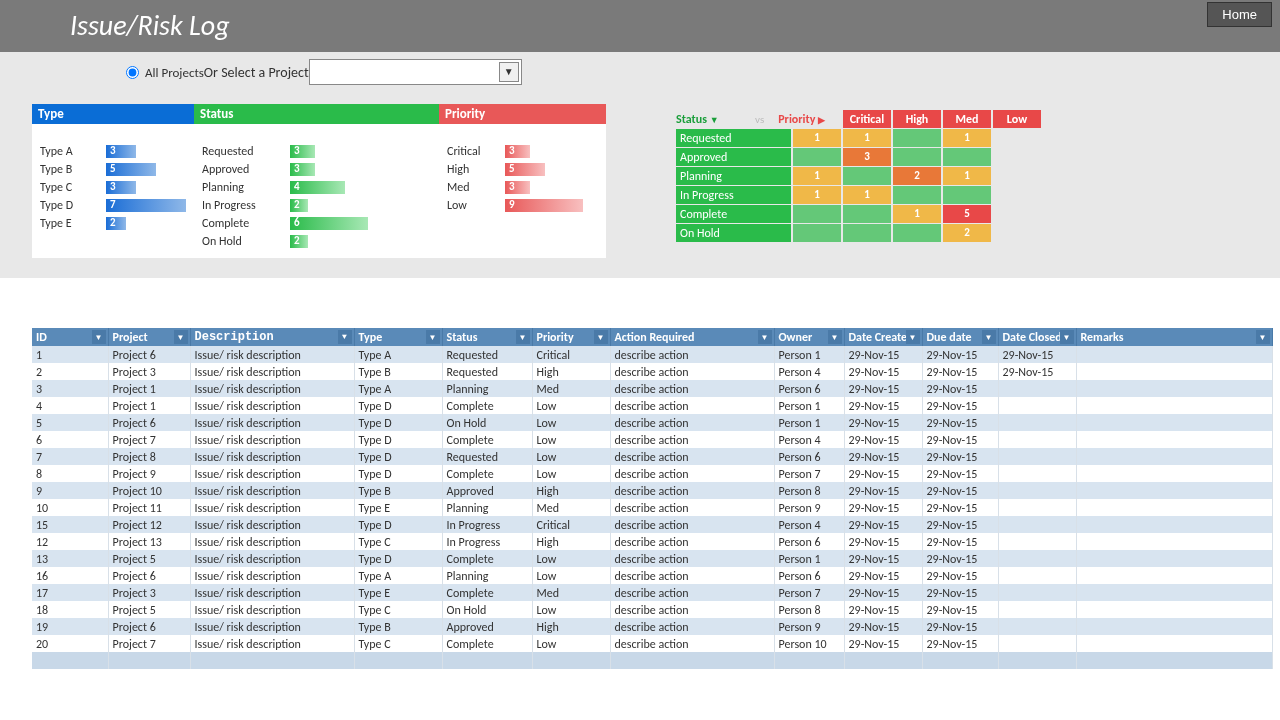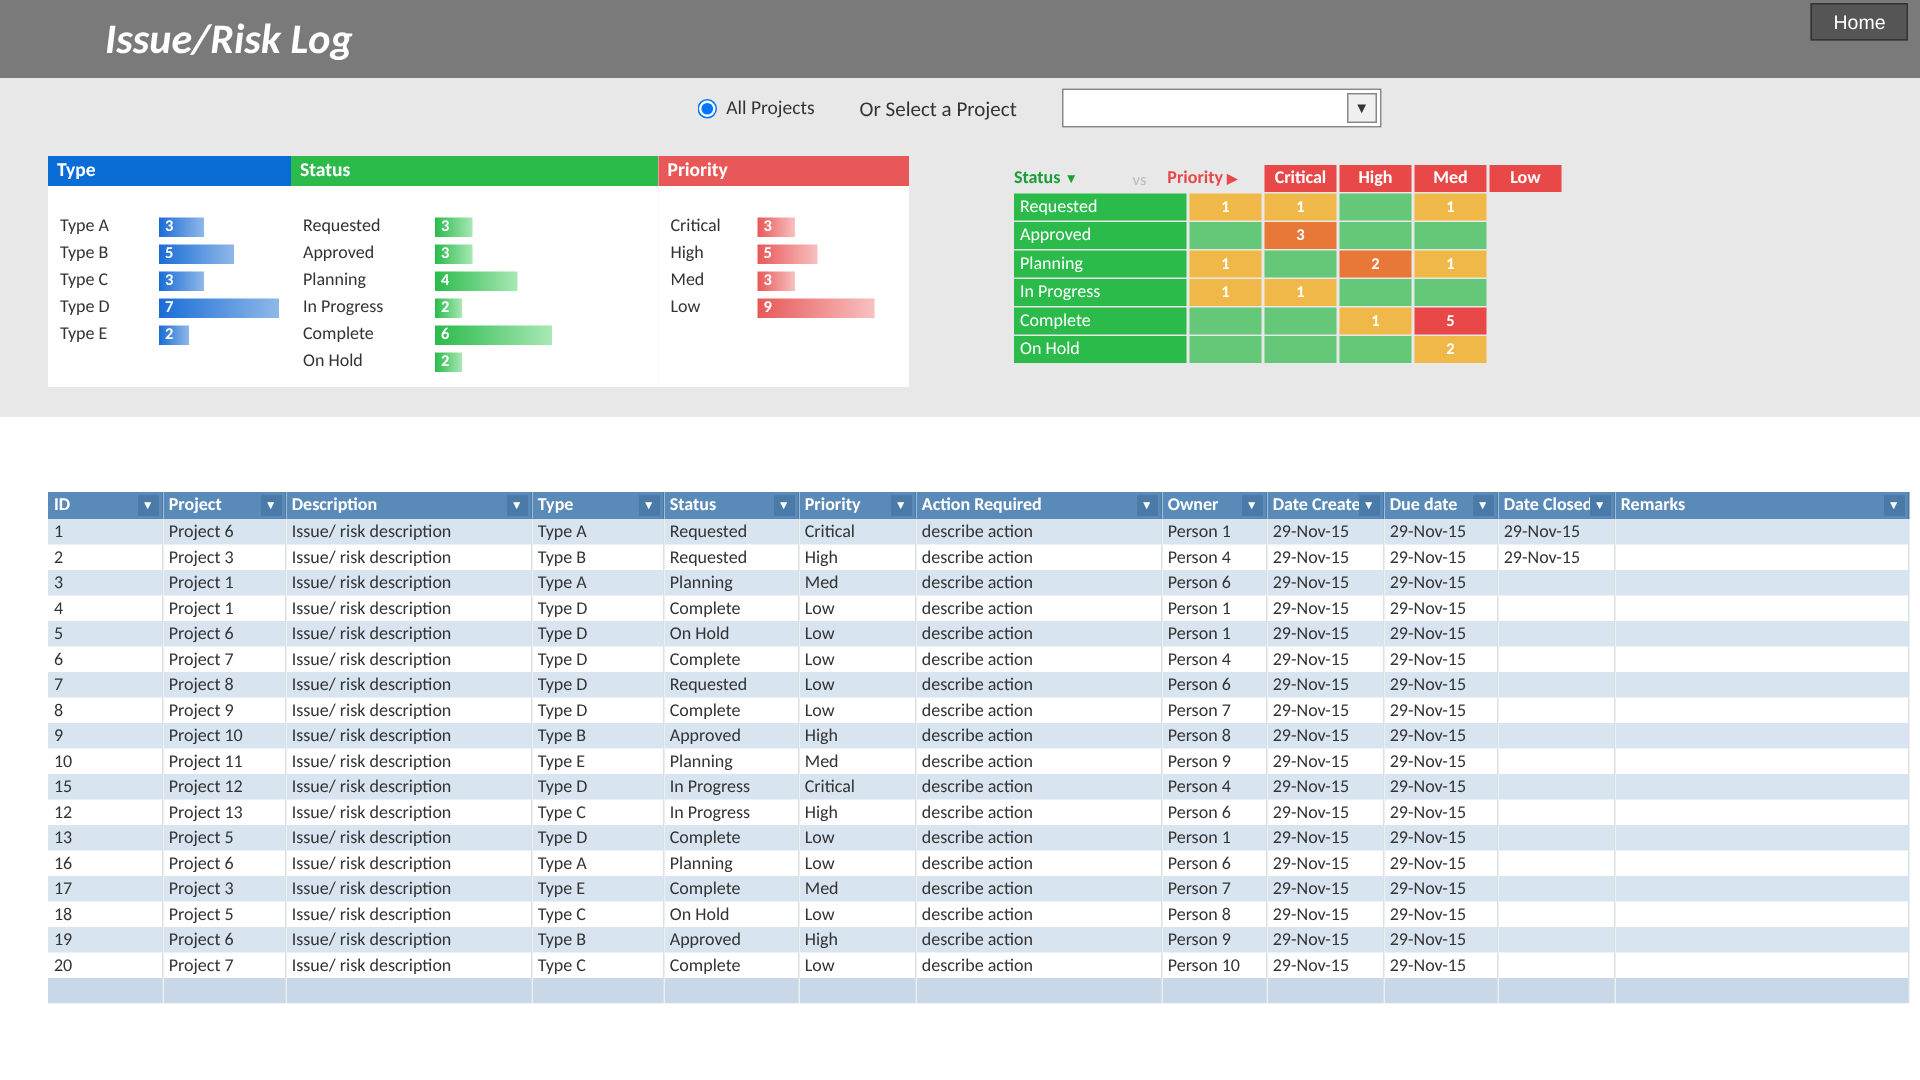--- a/index.html
+++ b/index.html
@@ -1,22 +1,22 @@
 <!DOCTYPE html>
 <html><head>
 <meta charset="utf-8">
 <style>
 * { box-sizing: border-box; margin: 0; padding: 0; }
 body { font-family: Calibri, Arial, sans-serif; font-size: 13px; background: #fff; color: #333; }
 
 .top-bar { background: #7a7a7a; height: 52px; position: relative; }
-.title { color: #fff; font-size: 28px; font-weight: bold; font-style: italic; padding: 8px 16px 0 70px; }
+.title { color: #fff; font-size: 28px; font-weight: normal; font-style: italic; padding: 8px 16px 0 70px; }
 .home-btn { position: absolute; top: 2px; right: 8px; background: #555; color: #fff; border: 1px solid #333; padding: 4px 14px; font-size: 13px; cursor: pointer; }
 
-.filter-bar { background: #e8e8e8; padding: 10px 20px 10px 126px; display: flex; align-items: center; gap: 30px; height: 40px; justify-content: center; }
+.filter-bar { background: #e8e8e8; padding: 10px 20px 10px 126px; display: flex; align-items: center; height: 40px; }
 .radio-row { display: flex; align-items: center; gap: 6px; }
 .radio-row input { margin: 0; }
 .select-label { font-size: 14px; }
 .project-select { width: 213px; height: 26px; border: 1px solid #888; background: #fff; position: relative; }
 .project-select .dd { position: absolute; right: 2px; top: 2px; width: 20px; height: 20px; border: 1px solid #888; background: #f0f0f0; text-align: center; line-height: 18px; font-size: 10px; }
 
 .dashboard { padding: 12px 20px 20px 32px; background: #e8e8e8; display: flex; gap: 70px; }
 .panels { display: flex; }
 .panel { background: #fff; }
 .panel-hdr { color: #fff; font-weight: bold; padding: 2px 6px; font-size: 13px; height: 20px; }
@@ -257,21 +257,21 @@
       </div>
   </div>
 </div>
 
 <div class="table-wrap">
   <table>
     <thead>
         <tr id="thead-row">
           <th style="width: 76px;"><span>ID</span><span class="fd">▼</span></th>
           <th style="width: 82px;"><span>Project</span><span class="fd">▼</span></th>
-          <th style="width: 164px;"><span>Description</span><span class="fd">▼</span></th>
+          <th style="width: 164px; font-family: Liberation Mono, monospace;"><span>Description</span><span class="fd">▼</span></th>
           <th style="width: 88px;"><span>Type</span><span class="fd">▼</span></th>
           <th style="width: 90px;"><span>Status</span><span class="fd">▼</span></th>
           <th style="width: 78px;"><span>Priority</span><span class="fd">▼</span></th>
           <th style="width: 164px;"><span>Action Required</span><span class="fd">▼</span></th>
           <th style="width: 70px;"><span>Owner</span><span class="fd">▼</span></th>
           <th style="width: 78px;"><span>Date Created</span><span class="fd">▼</span></th>
           <th style="width: 76px;"><span>Due date</span><span class="fd">▼</span></th>
           <th style="width: 78px;"><span>Date Closed</span><span class="fd">▼</span></th>
           <th style="width: 196px;"><span>Remarks</span><span class="fd">▼</span></th>
         </tr>

